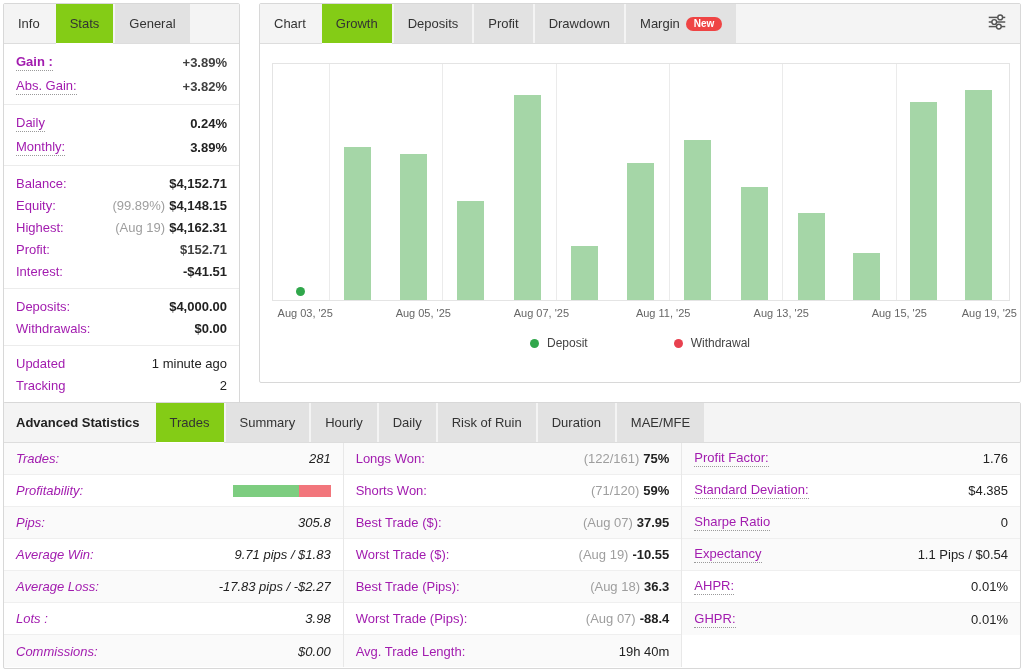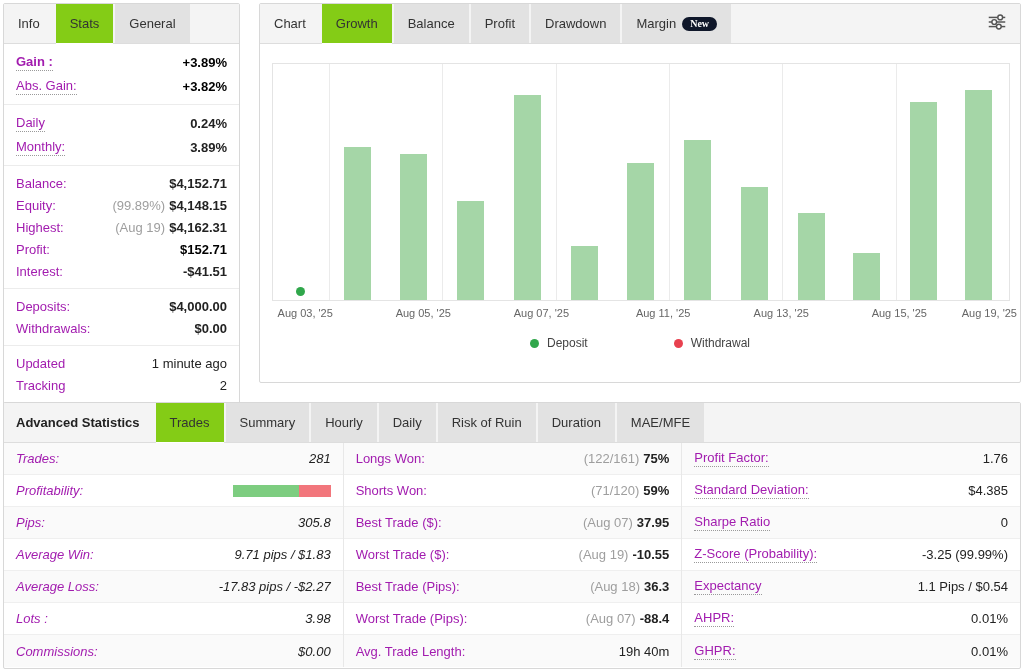--- a/index.html
+++ b/index.html
@@ -24,21 +24,21 @@
 
   
   .lgroup { padding: 6px 0; border-bottom: 1px solid #ececec; }
   .lgroup:last-child { border-bottom: none; }
   .lrow { display: flex; justify-content: space-between; align-items: center; padding: 3.5px 12px; font-size: 13px; color: #3a3a3a; }
   .lab { color: #a21caf; }
   .lab.u { border-bottom: 1px dotted #9a9a9a; padding-bottom: 1px; }
   .lab.bl { font-weight: 700; }
   .val { color: #222; text-align: right; }
   .val.bold { font-weight: 700; }
-  .val.green { color: #000000; }
+  .val.green { color: #404040; }
   .pre { color: #9e9e9e; font-weight: 400; margin-right: 4px; }
 
   
   .plot { position: absolute; left: 12px; top: 59px; width: 738px; height: 238px; border: 1px solid #e4e4e4; background: #fff; }
   .gridline { position: absolute; top: 0; bottom: 0; width: 1px; background: #ebebeb; }
   .cbar { position: absolute; bottom: 0; width: 27px; background: #a5d6a7; }
   .cdot { position: absolute; width: 9px; height: 9px; border-radius: 50%; bottom: 4px; }
   .xlabels { position: absolute; left: 12px; top: 303px; width: 738px; height: 14px; }
   .xlabel { position: absolute; transform: translateX(-50%); font-size: 11px; color: #666; white-space: nowrap; }
   .legend { position: absolute; left: 0; right: 0; top: 332px; display: flex; justify-content: center; gap: 86px; }
@@ -142,31 +142,31 @@
 <div class="panel panel-chart">
   <div class="phead">
     <span id="chart-tabs" style="display:flex; align-items:stretch;">
         <span class="tab flat">
           <span>Chart</span>
         </span>
         <span class="tab active">
           <span>Growth</span>
         </span>
         <span class="tab">
-          <span>Balance</span>
+          <span>Deposits</span>
         </span>
         <span class="tab">
           <span>Profit</span>
         </span>
         <span class="tab">
           <span>Drawdown</span>
         </span>
         <span class="tab">
           <span>Margin</span>
-          <span class="badge" style="background: #0f172a; font-family: Liberation Serif, serif;">New</span>
+          <span class="badge" style="background: #ef4444;">New</span>
         </span>
       </span>
     <span class="hspacer"></span>
     <span class="filter-btn">
       <span>
         <svg width="22" height="22" viewBox="0 0 24 24" fill="none" stroke="#555" stroke-width="1.6">
           <line x1="3" y1="7" x2="21" y2="7"></line>
             <circle cx="15.5" cy="7" r="2.6" fill="#fff"></circle>
           <line x1="3" y1="12" x2="21" y2="12"></line>
             <circle cx="9" cy="12" r="2.6" fill="#fff"></circle>
@@ -315,24 +315,20 @@
           <span class="val">1.76</span>
         </div>
         <div class="srow">
           <span class="lab u">Standard Deviation:</span>
           <span class="val">$4.385</span>
         </div>
         <div class="srow odd">
           <span class="lab u">Sharpe Ratio</span>
           <span class="val">0</span>
         </div>
-        <div class="srow">
-          <span class="lab u">Z-Score (Probability):</span>
-          <span class="val">-3.25 (99.99%)</span>
-        </div>
         <div class="srow odd">
           <span class="lab u">Expectancy</span>
           <span class="val">1.1 Pips / $0.54</span>
         </div>
         <div class="srow">
           <span class="lab u">AHPR:</span>
           <span class="val">0.01%</span>
         </div>
         <div class="srow odd">
           <span class="lab u">GHPR:</span>

